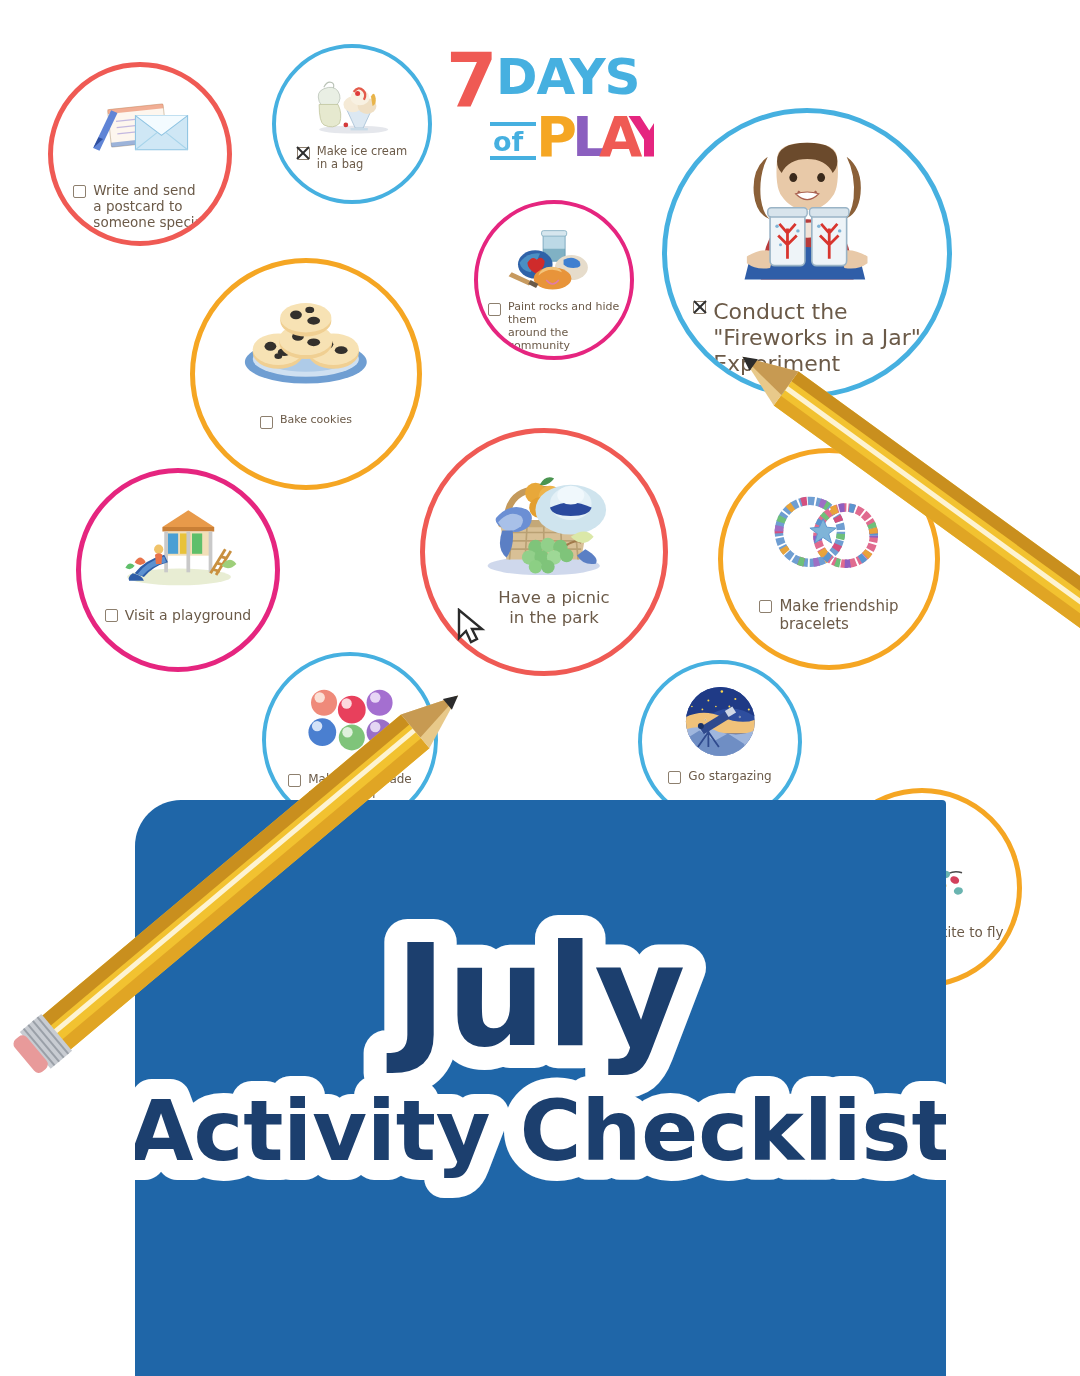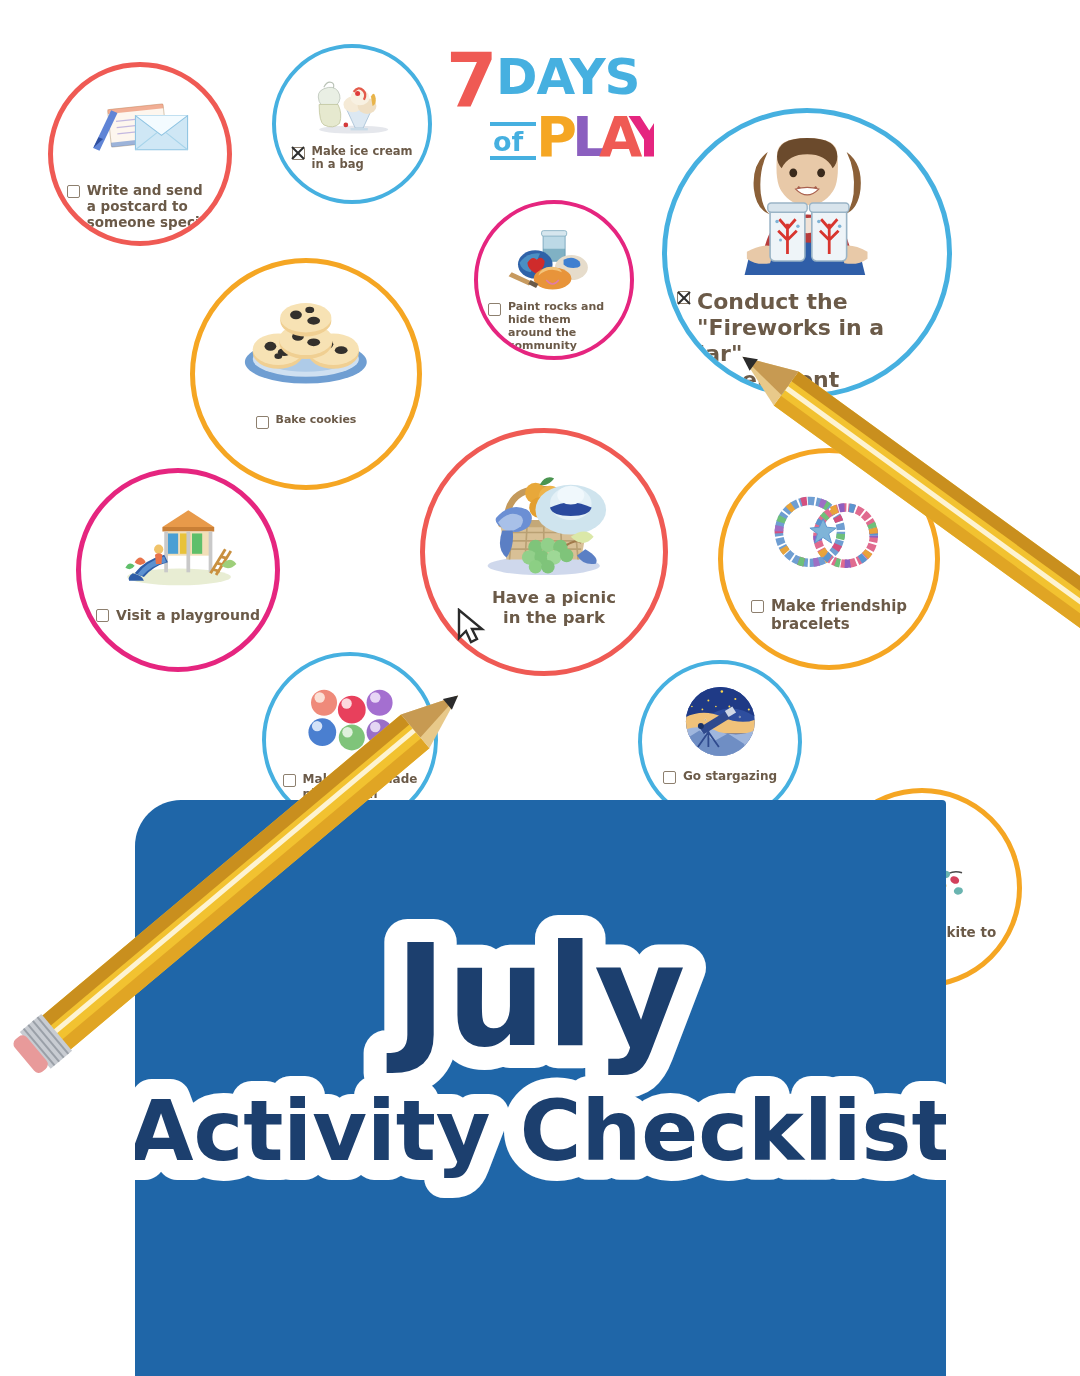--- a/index.html
+++ b/index.html
@@ -61,21 +61,20 @@
     background: #2d2d2d;
     transform-origin: center;
   }
   .chk.checked::before { transform: translate(-50%,-50%) rotate(45deg); }
   .chk.checked::after  { transform: translate(-50%,-50%) rotate(-45deg); }
   .lbl {
     font-family: "DejaVu Sans", sans-serif;
     color: #6b5a48;
     line-height: 1.18;
     white-space: pre-line;
-    font-weight: bold;
   }
 
   
   #b-postcard  { left: 48px;  top: 62px;  width: 184px; height: 184px; border: 5px solid #ef5a54; }
   #b-icecream  { left: 272px; top: 44px;  width: 160px; height: 160px; border: 4px solid #46b0e0; }
   #b-fireworks { left: 662px; top: 108px; width: 290px; height: 290px; border: 5px solid #46b0e0; }
   #b-rocks     { left: 474px; top: 200px; width: 160px; height: 160px; border: 4px solid #e5257f; }
   #b-cookies   { left: 190px; top: 258px; width: 232px; height: 232px; border: 5px solid #f5a623; }
   #b-playgrnd  { left: 76px;  top: 468px; width: 204px; height: 204px; border: 5px solid #e5257f; }
   #b-picnic    { left: 420px; top: 428px; width: 248px; height: 248px; border: 5px solid #ef5a54; }

